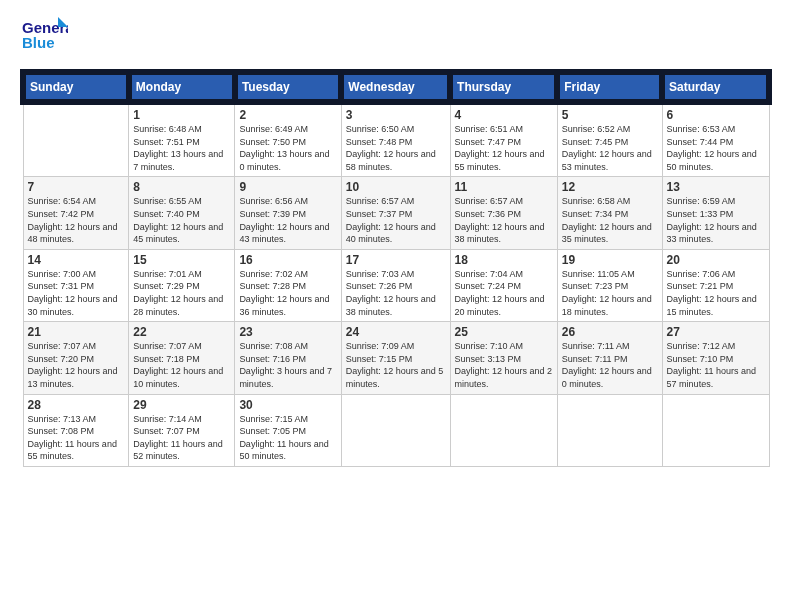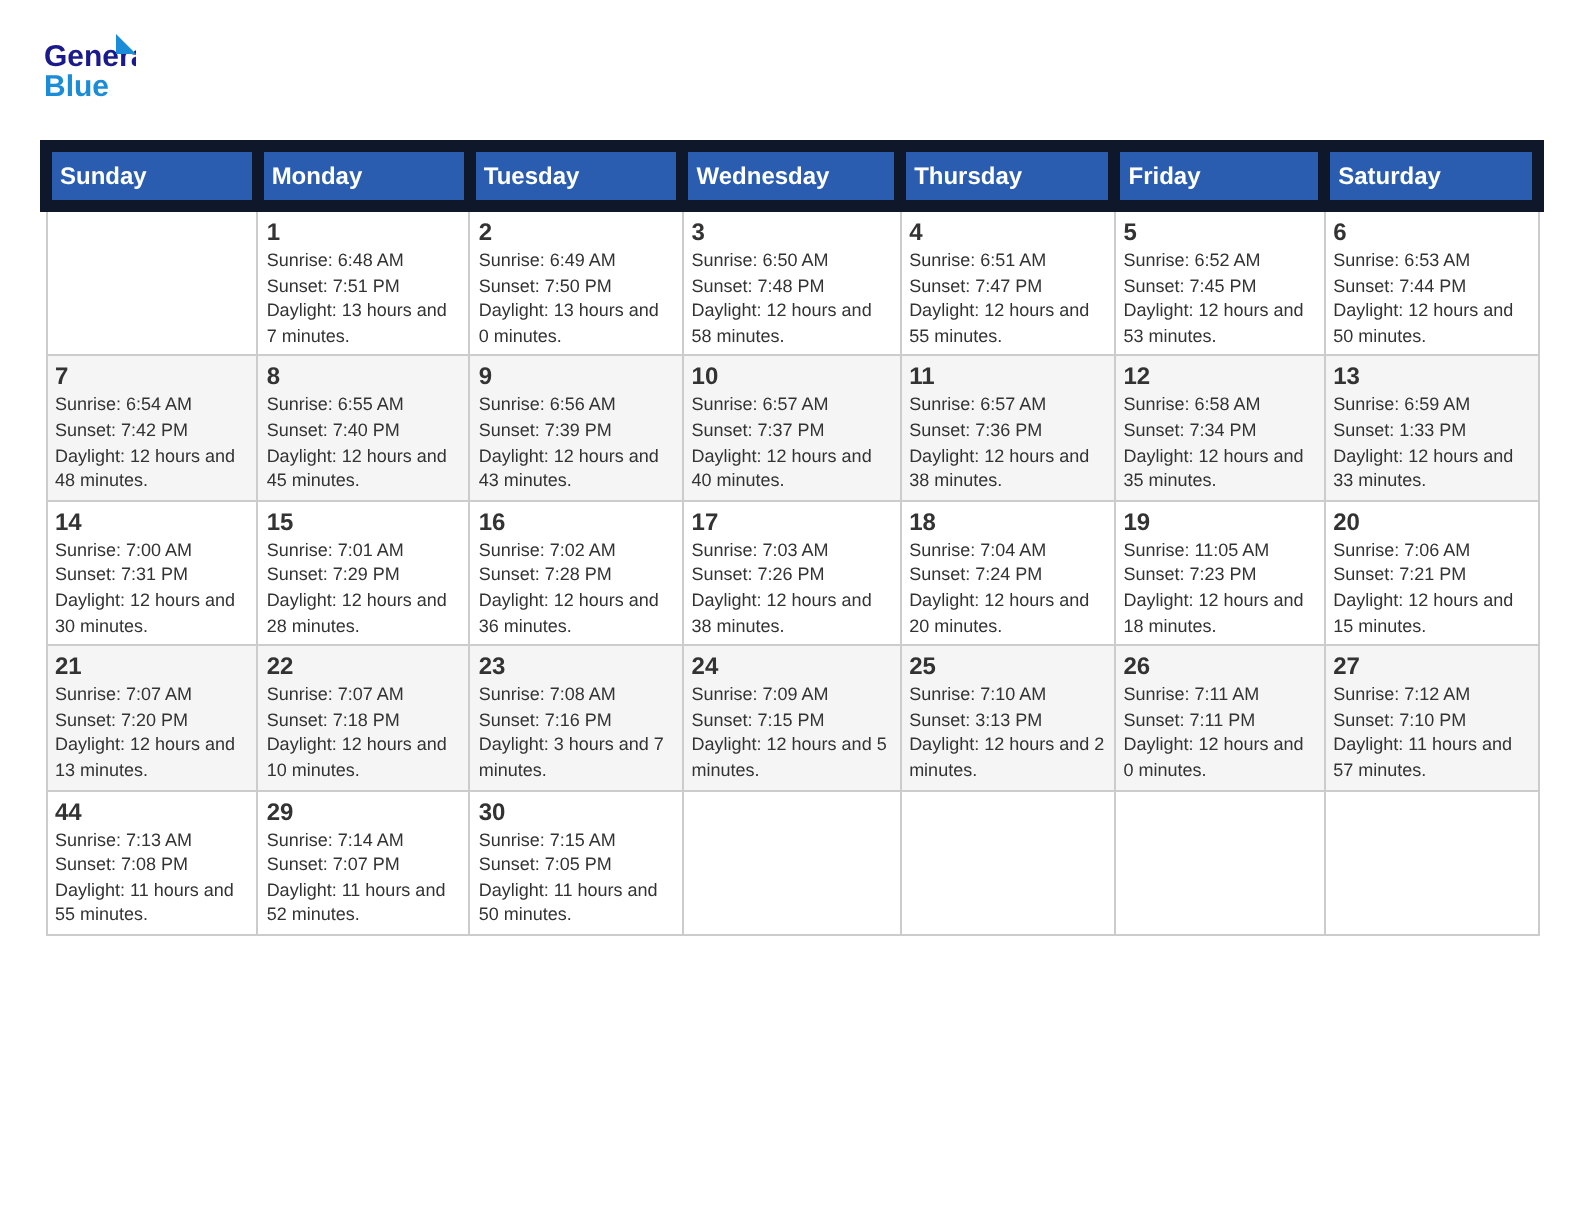--- a/index.html
+++ b/index.html
@@ -328,21 +328,21 @@
         <span class="day-num">27</span>
         <div class="day-info">
           <span>Sunrise: 7:12 AM</span><br>
           <span>Sunset: 7:10 PM</span><br>
           <span>Daylight: 11 hours and 57 minutes.</span>
         </div>
       </td>
         </tr>
         <tr>
           <td>
-        <span class="day-num">44</span>
+        <span class="day-num">28</span>
         <div class="day-info">
           <span>Sunrise: 7:13 AM</span><br>
           <span>Sunset: 7:08 PM</span><br>
           <span>Daylight: 11 hours and 55 minutes.</span>
         </div>
       </td>
           <td>
         <span class="day-num">29</span>
         <div class="day-info">
           <span>Sunrise: 7:14 AM</span><br>

